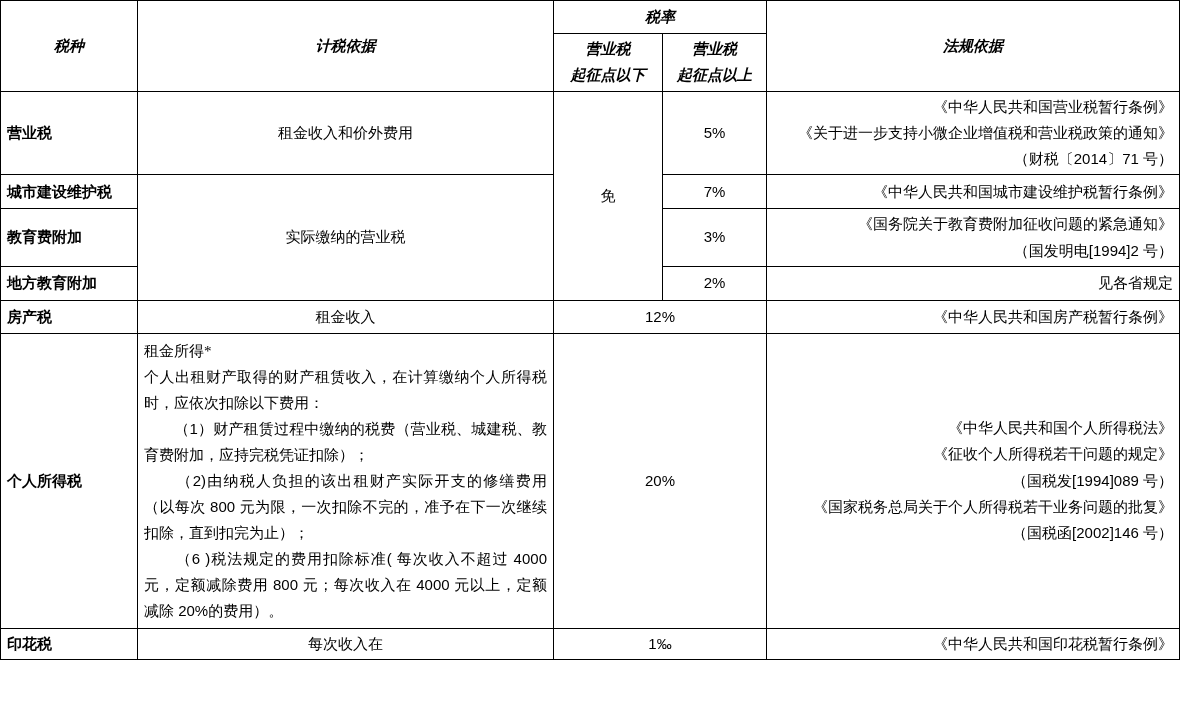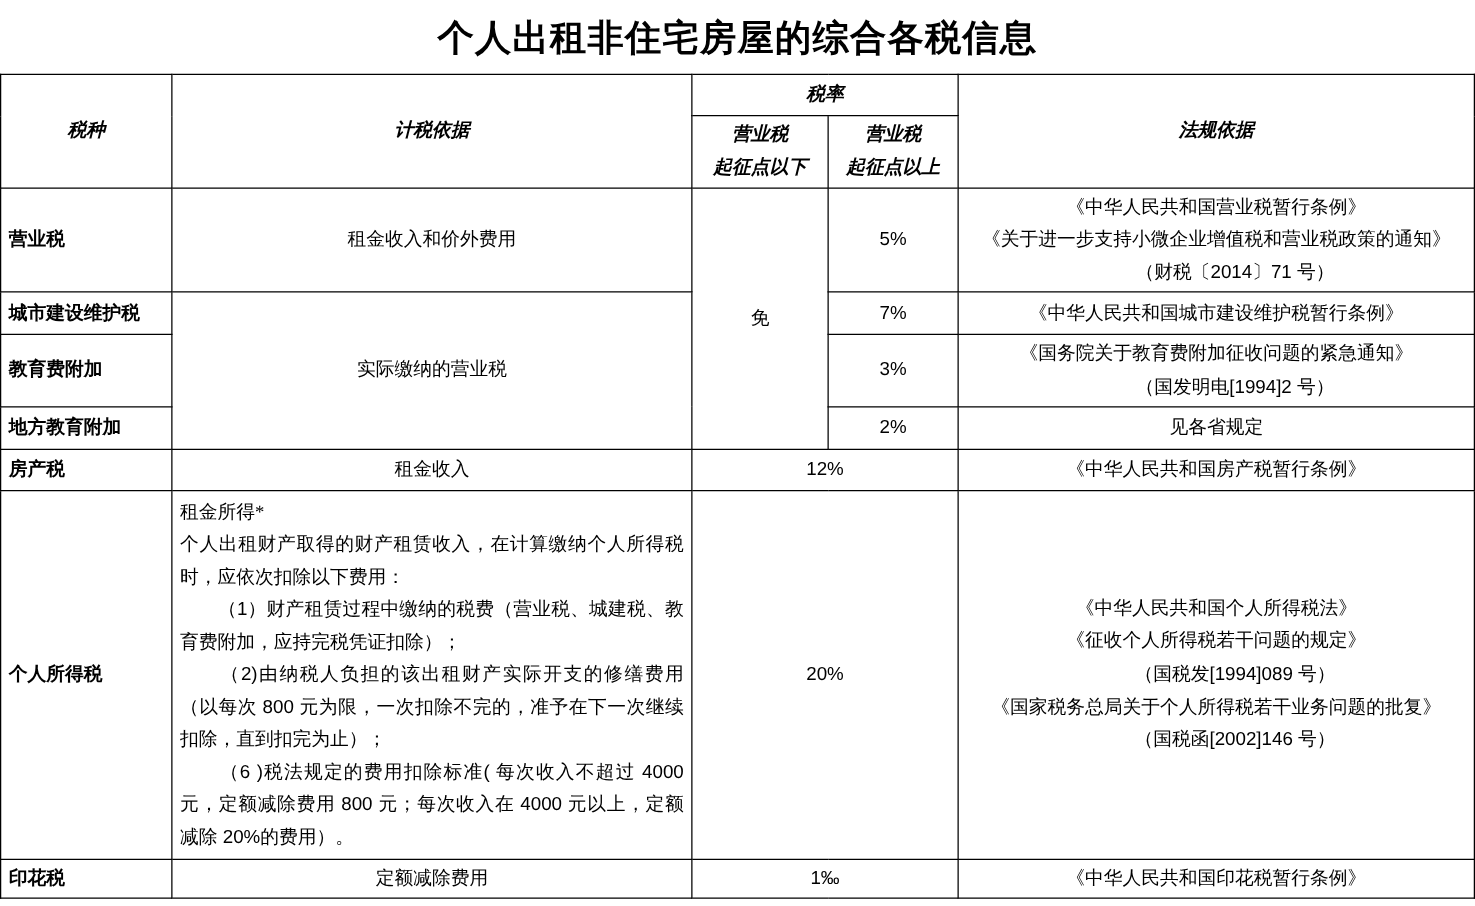--- a/index.html
+++ b/index.html
@@ -41,21 +41,21 @@
   th { font-weight: bold; text-align: center; font-style: italic; }
   .pre { white-space: pre-line; }
   .cell-name {
     font-weight: bold;
     text-align: left;
     padding-left: 8px;
   }
   .cell-basis { text-align: center; }
   .cell-rate  { text-align: center; }
   .cell-legal {
-    text-align: center;
+    text-align: right;
     padding-left: 10px;
     line-height: 1.85;
     border-radius: 22px;
   }
   .h-group { height: 33px; }
   .h-sub   { height: 56px; line-height: 1.9; }
   .r1 { height: 83px; }
   .r2 { height: 34px; }
   .r3 { height: 48px; }
   .r4 { height: 34px; }
@@ -77,21 +77,20 @@
     text-align: justify;
     text-justify: inter-ideograph;
     line-height: 1.73;
   }
 </style>
 </head>
 <body>
 
 <div class="page">
 
-  <h1 class="title">个人出租非住宅房屋的综合各税信息</h1>
 
   <table class="tax-table">
     <colgroup>
       <col style="width:137px">
       <col style="width:416px">
       <col style="width:109px">
       <col style="width:104px">
       <col style="width:413px">
     </colgroup>
 
@@ -158,20 +157,20 @@
       <td class="cell-rate" colspan="2">20%</td>
       <td class="cell-legal pre">《中华人民共和国个人所得税法》
 《征收个人所得税若干问题的规定》
 　　（国税发[1994]089 号）
 《国家税务总局关于个人所得税若干业务问题的批复》
 　　（国税函[2002]146 号）</td>
     </tr>
 
     <tr class="r7">
       <td class="cell-name">印花税</td>
-      <td class="cell-basis">定额减除费用</td>
+      <td class="cell-basis">每次收入在</td>
       <td class="cell-rate" colspan="2">1‰</td>
       <td class="cell-legal pre">《中华人民共和国印花税暂行条例》</td>
     </tr>
 
   </tbody>
     </table>
 </div>
 
 </body></html>

